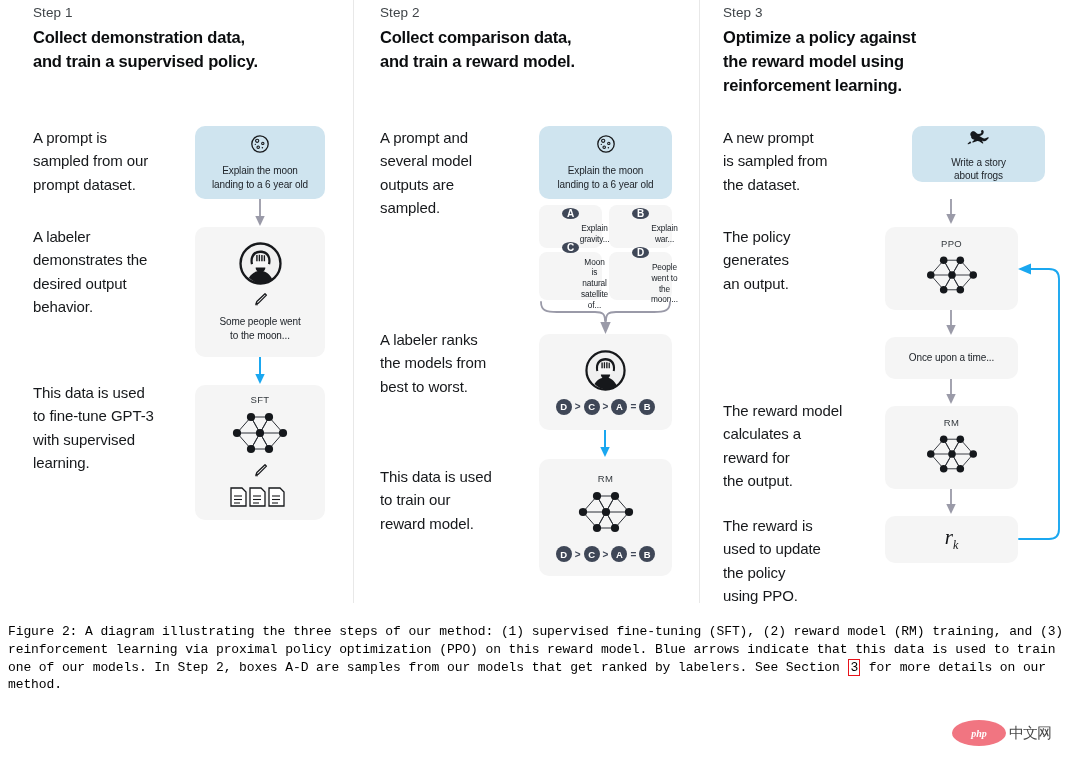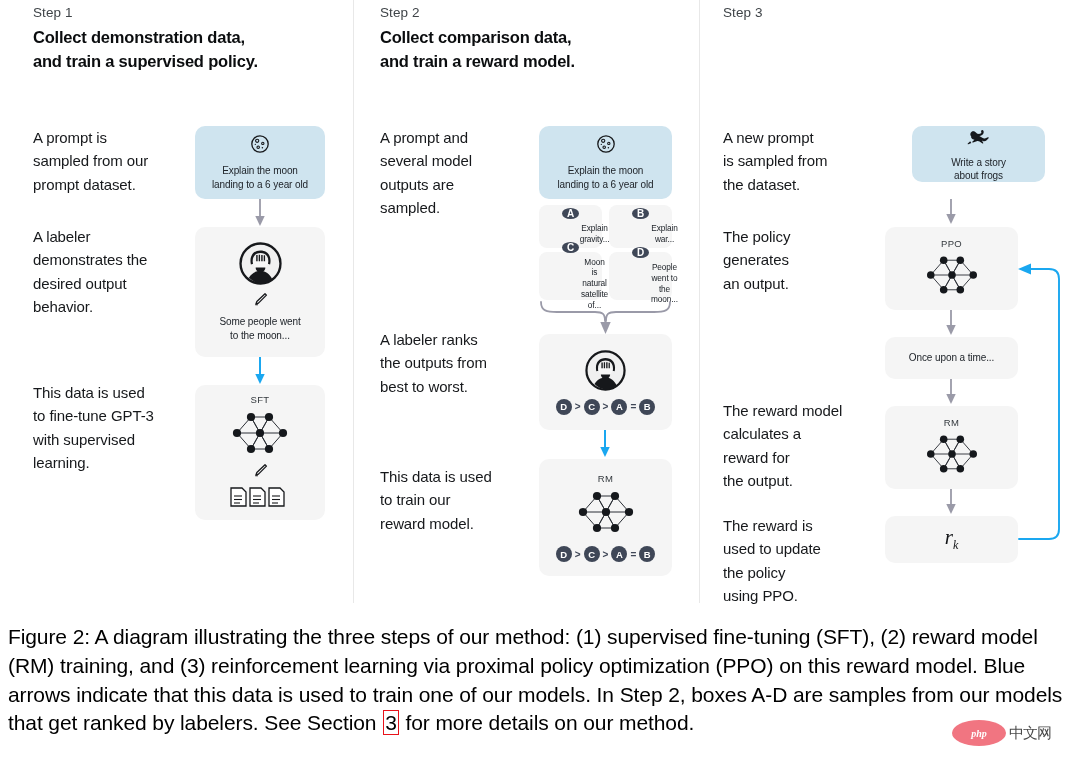--- a/index.html
+++ b/index.html
@@ -139,22 +139,22 @@
     font-size: 21px;
     color: #121417;
   }
   .rk sub { font-size: 12px; font-style: italic; }
 
   
   #caption {
     position: absolute;
     left: 8px; top: 623px;
     width: 1064px;
-    font-family: Liberation Sans, sans-serif;
-    font-size: 21px;
+    font-family: Liberation Mono, monospace;
+    font-size: 13px;
     line-height: 1.37;
     color: #000;
     text-align: left;
     letter-spacing: -.1px;
   }
   .seclink {
     border: 1.6px solid #e8121a;
     padding: 0 1px;
     margin: 0 1px;
   }
@@ -325,21 +325,21 @@
 
     <div class="step-label" style="left:27px; top:5px;">Step 2</div>
     <div class="step-title" style="left:27px; top:26px; width:300px; white-space:pre-line;">Collect comparison data,
 and train a reward model.</div>
 
     <div class="desc" style="left:27px; top:126px; width:150px; white-space:pre-line;">A prompt and
 several model
 outputs are
 sampled.</div>
     <div class="desc" style="left:27px; top:328px; width:160px; white-space:pre-line;">A labeler ranks
-the outputs from
+the models from
 best to worst.</div>
     <div class="desc" style="left:27px; top:465px; width:160px; white-space:pre-line;">This data is used
 to train our
 reward model.</div>
 
     <div class="box blue" style="left:186px; top:126px; width:133px; height:73px;">
       <span>
         <svg width="20" height="20" viewBox="0 0 20 20">
           <circle cx="10" cy="10" r="8.2" fill="none" stroke="#16181b" stroke-width="1.3"></circle>
           <circle cx="7.2" cy="6.8" r="1.6" fill="none" stroke="#16181b" stroke-width="1.1"></circle>
@@ -444,20 +444,23 @@
         <div class="badge">A</div>
         <div class="rankop">=</div>
         <div class="badge">B</div>
       </div>
     </div>
   </div>
 
   <div class="col" id="col3">
 
     <div class="step-label" style="left:24px; top:5px;">Step 3</div>
+    <div class="step-title" style="left:24px; top:26px; width:310px; white-space:pre-line;">Optimize a policy against
+the reward model using
+reinforcement learning.</div>
 
     <div class="desc" style="left:24px; top:126px; width:170px; white-space:pre-line;">A new prompt
 is sampled from
 the dataset.</div>
     <div class="desc" style="left:24px; top:225px; width:170px; white-space:pre-line;">The policy
 generates
 an output.</div>
     <div class="desc" style="left:24px; top:399px; width:180px; white-space:pre-line;">The reward model
 calculates a
 reward for

